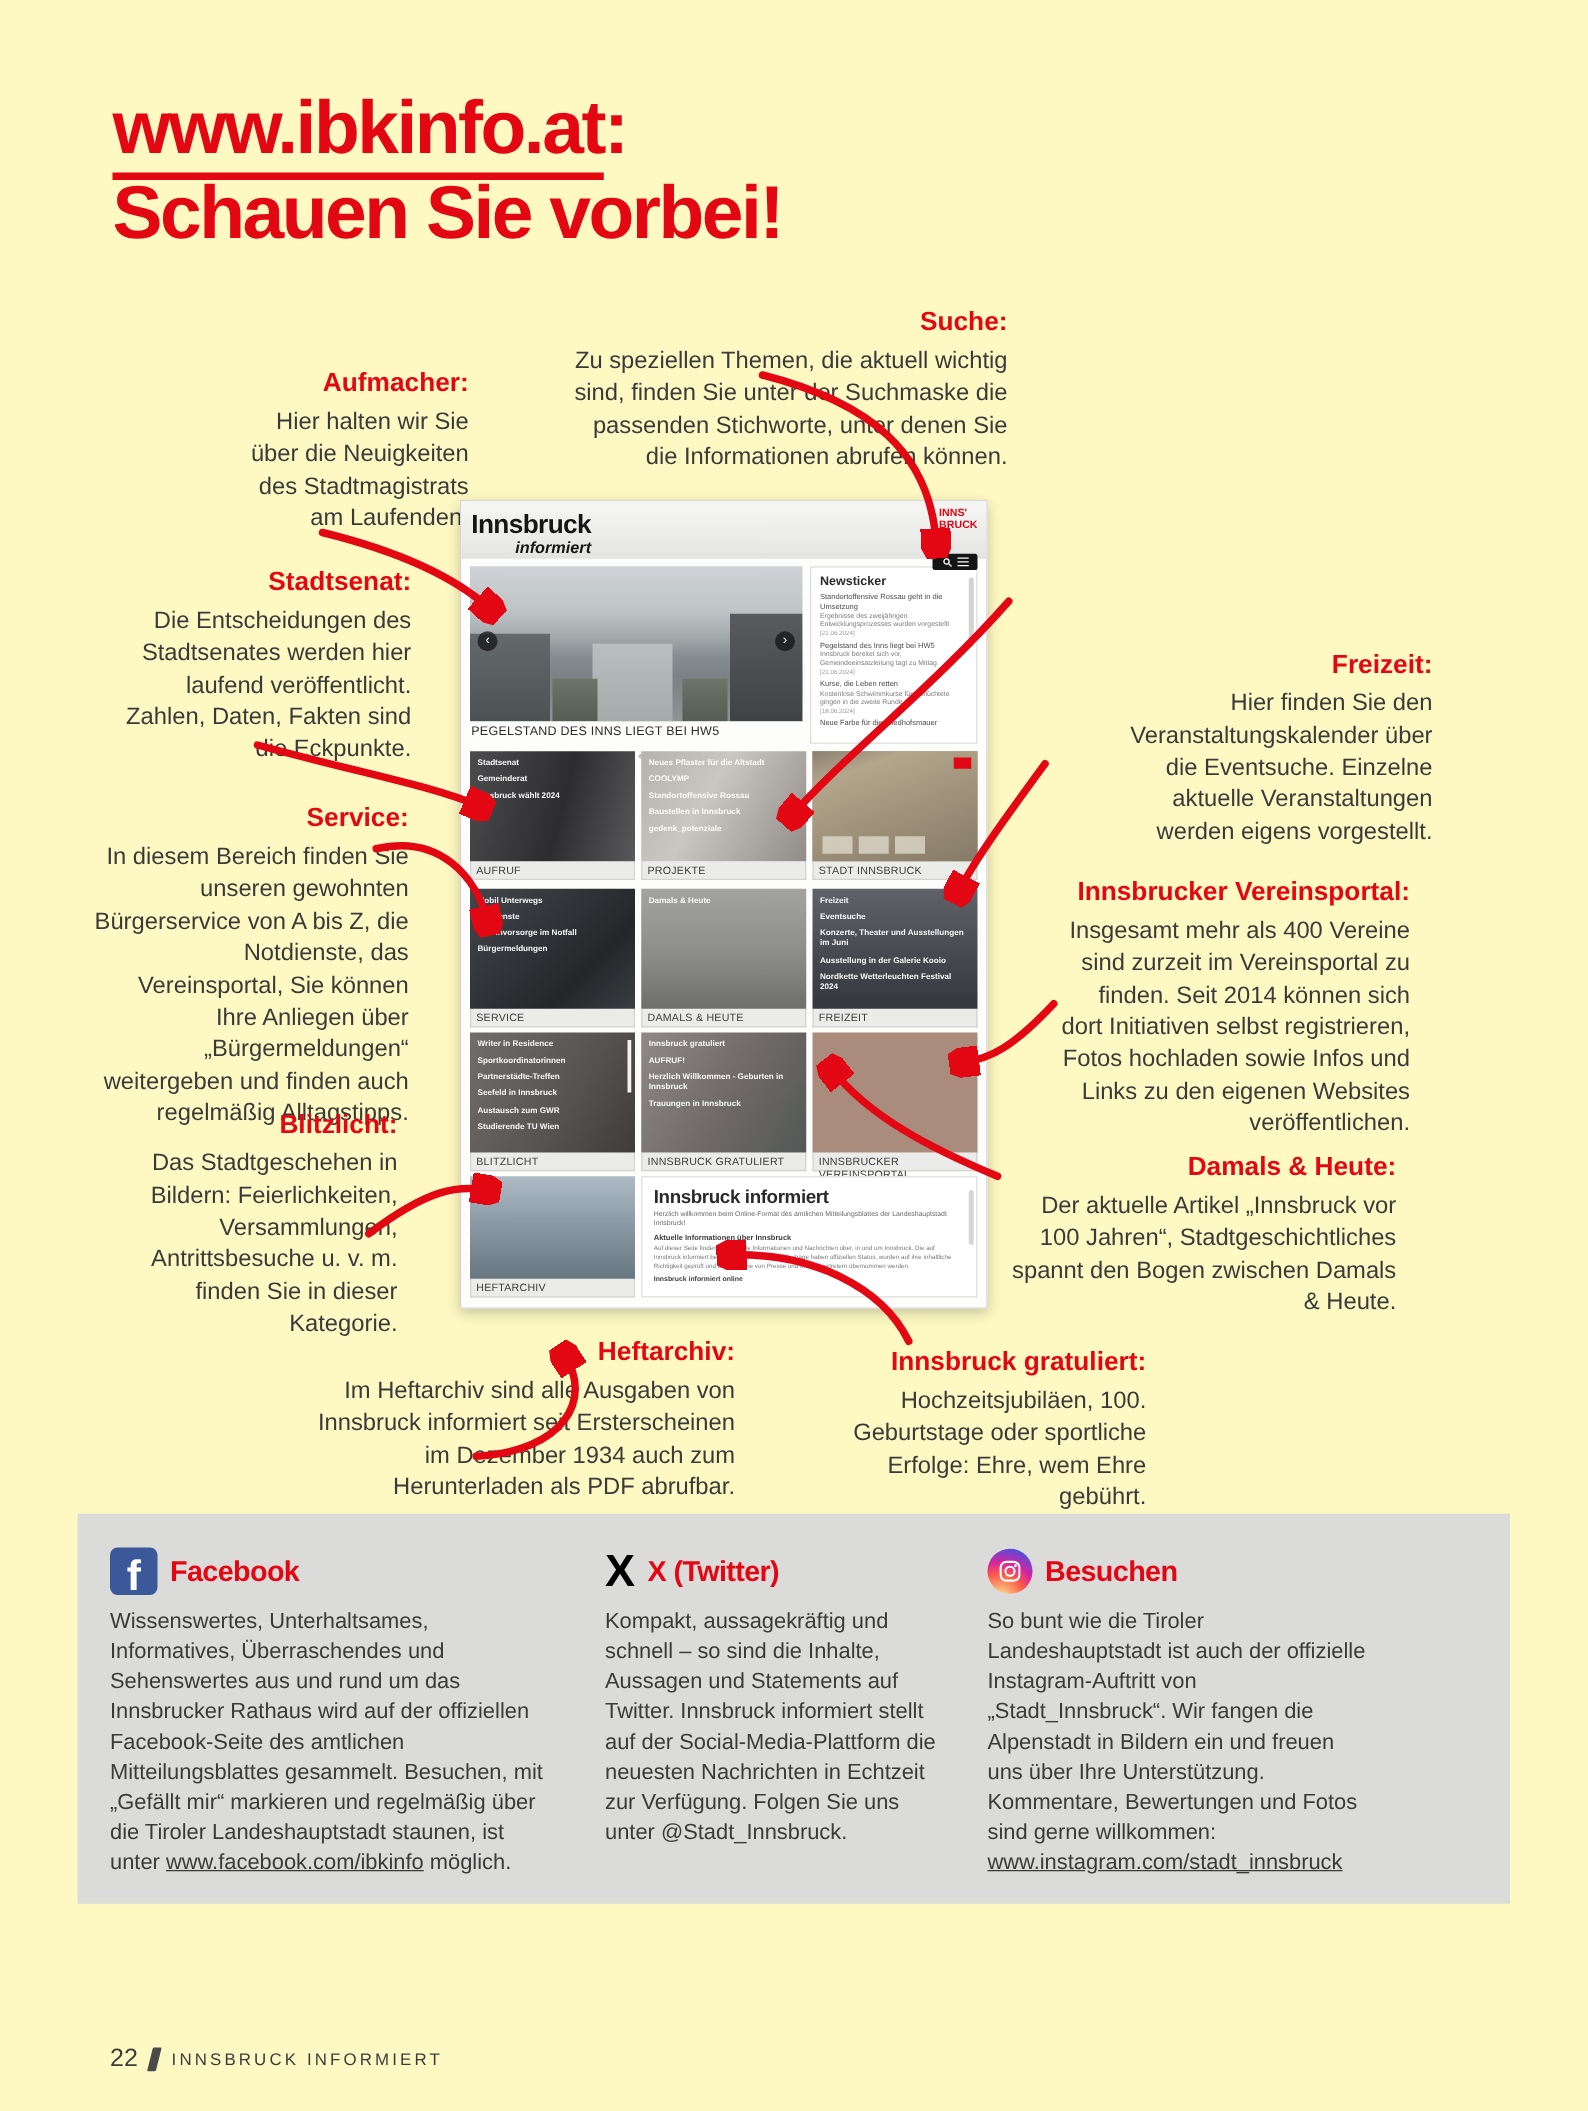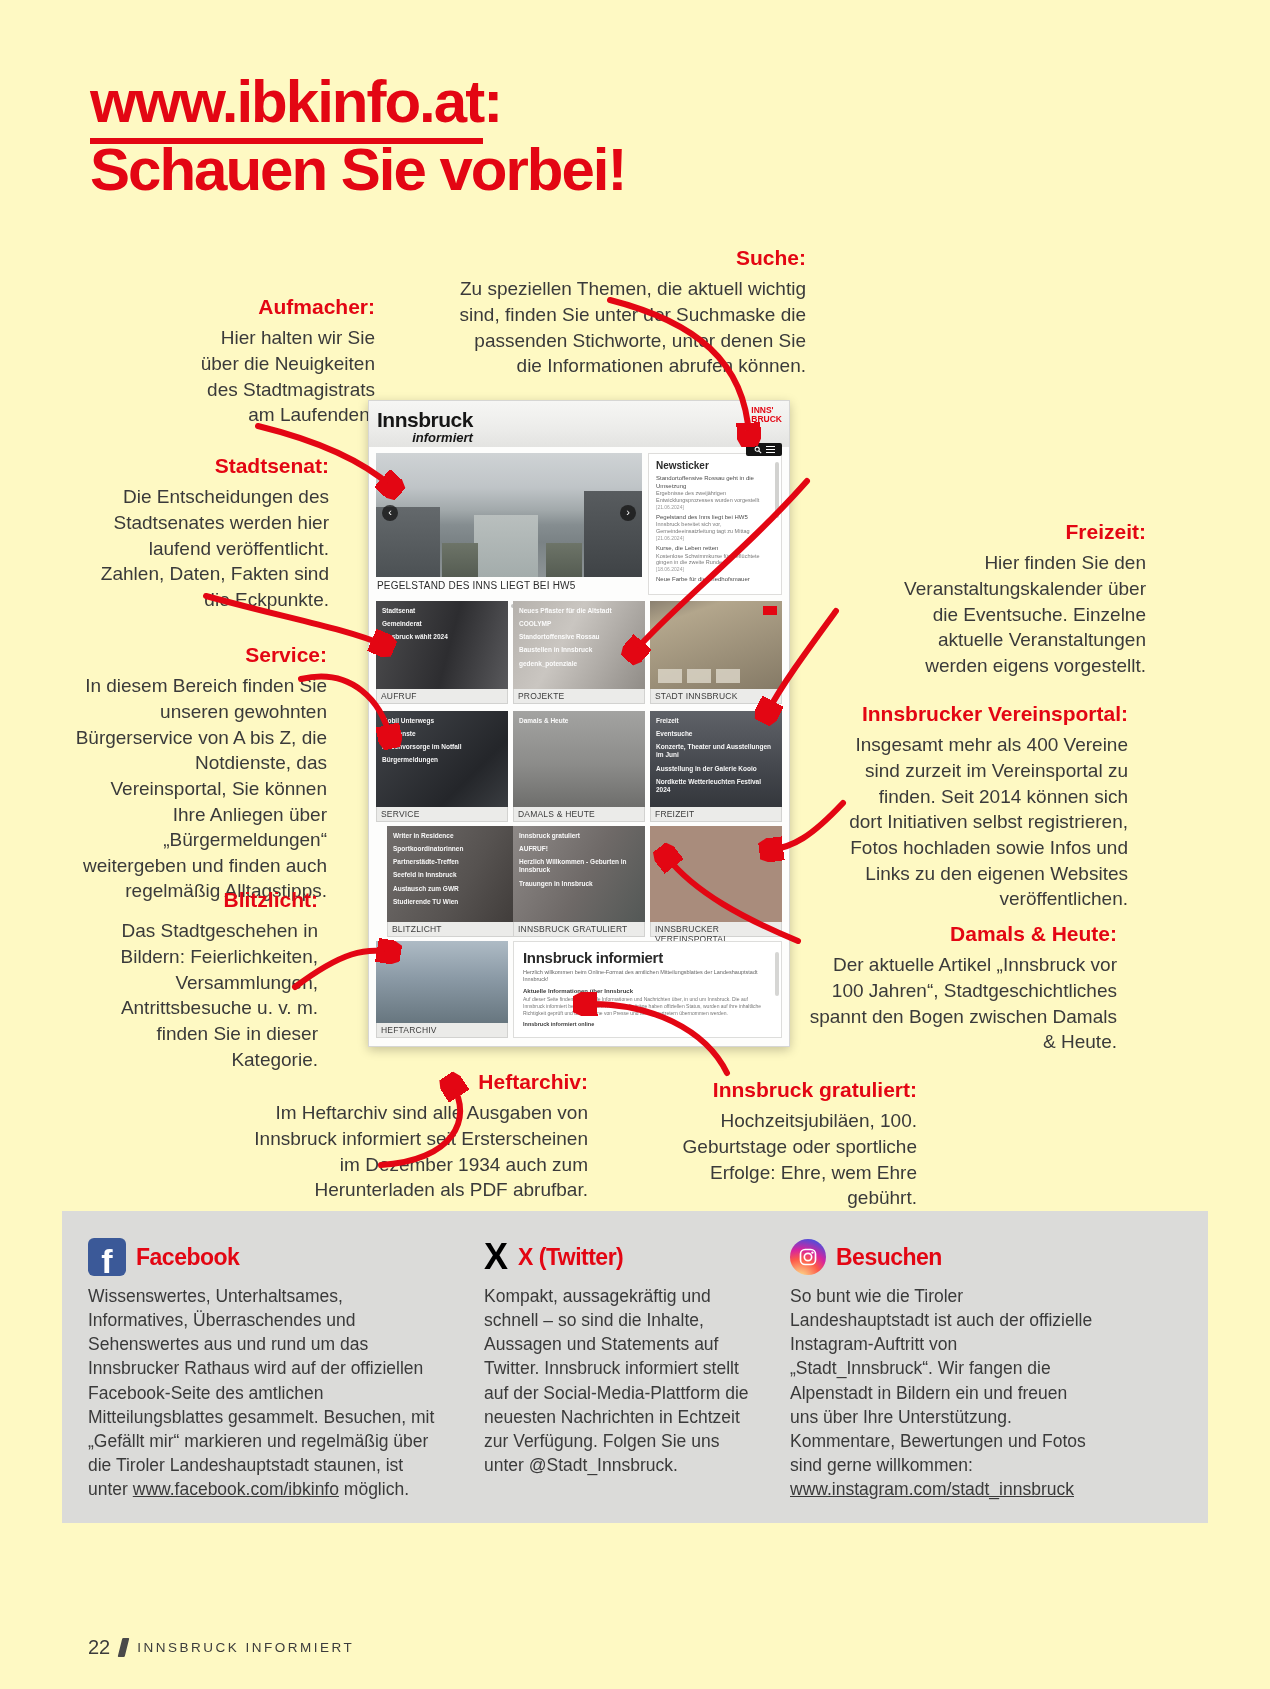--- a/index.html
+++ b/index.html
@@ -269,21 +269,21 @@
       <div class="timg g-freizeit h96">
         <div class="tl">Freizeit</div>
         <div class="tl">Eventsuche</div>
         <div class="tl">Konzerte, Theater und Ausstellungen im Juni</div>
         <div class="tl">Ausstellung in der Galerie Kooio</div>
         <div class="tl">Nordkette Wetterleuchten Festival 2024</div>
       </div>
       <div class="tlabel">FREIZEIT</div>
     </div>
 
-    <div class="tile" style="left:18px;top:425px;">
+    <div class="tile" style="left:7px;top:425px;">
       <div class="timg g-blitz h96">
         <div class="tile-scroll"></div>
         <div class="tl">Writer in Residence</div>
         <div class="tl">Sportkoordinatorinnen</div>
         <div class="tl">Partnerstädte-Treffen</div>
         <div class="tl">Seefeld in Innsbruck</div>
         <div class="tl">Austausch zum GWR</div>
         <div class="tl">Studierende TU Wien</div>
       </div>
       <div class="tlabel">BLITZLICHT</div>

